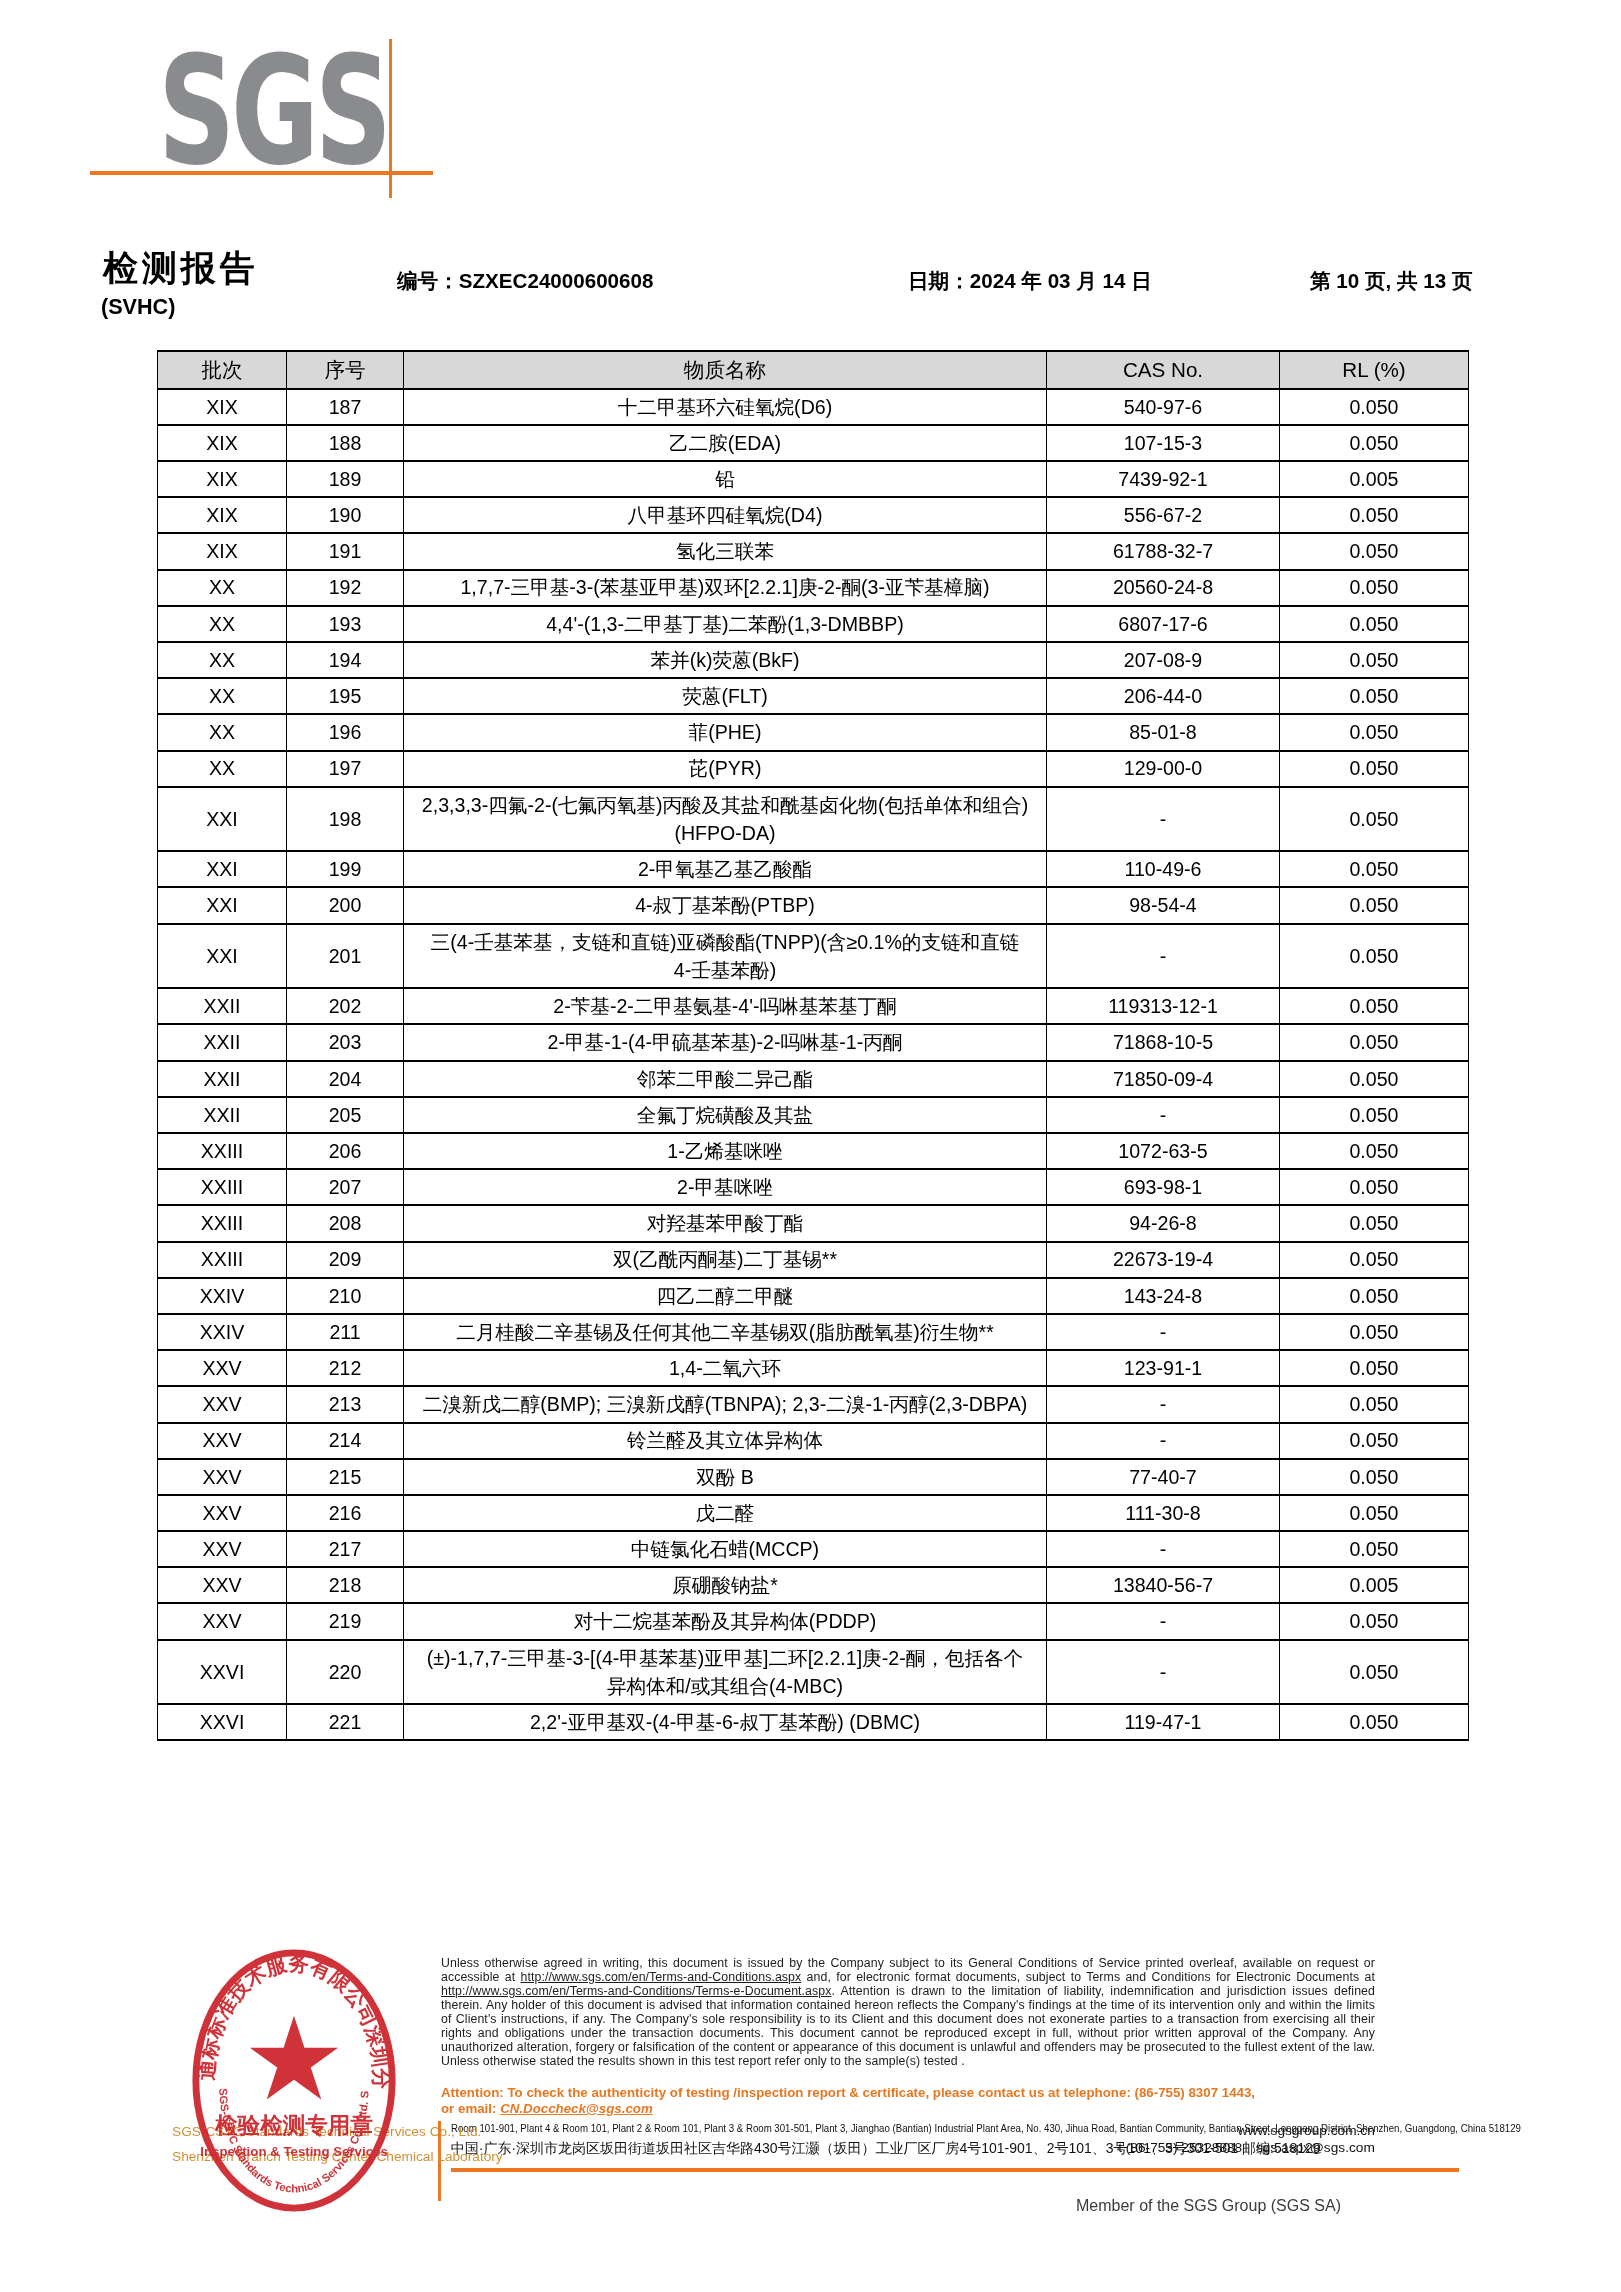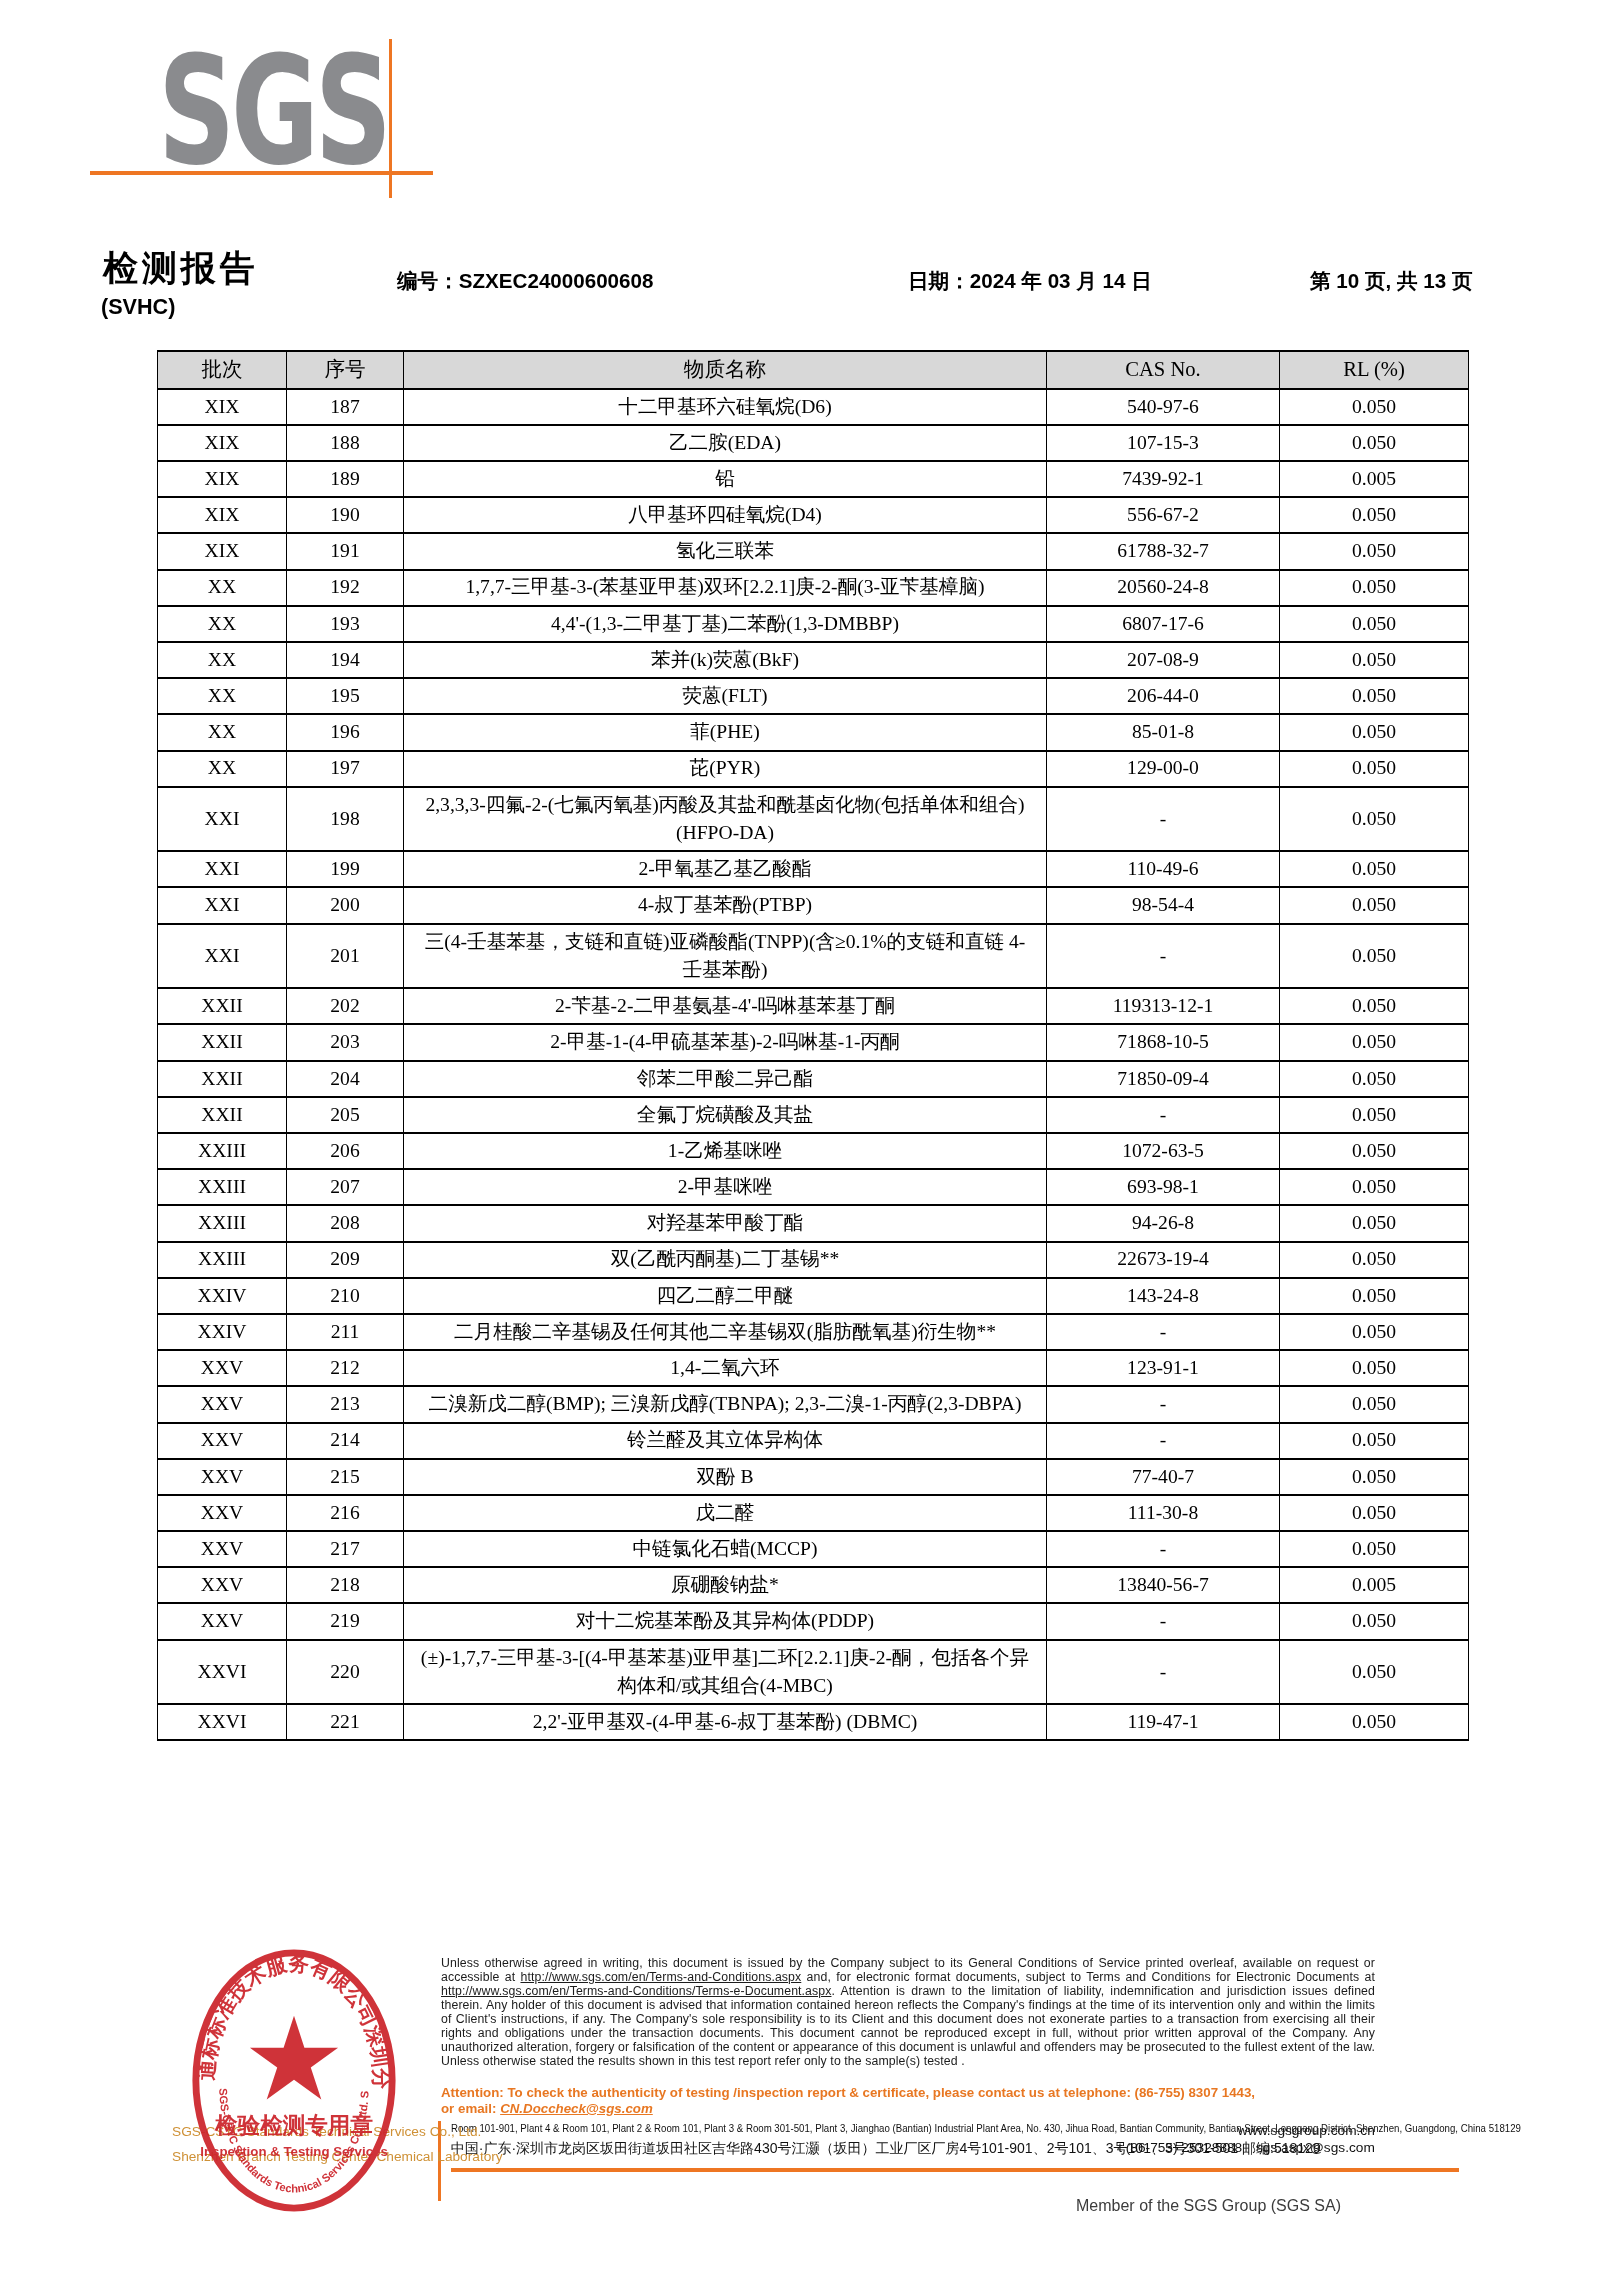--- a/index.html
+++ b/index.html
@@ -34,21 +34,20 @@
   .report-subtitle{position:absolute;left:101px;top:294px;font-size:21.6px;font-weight:bold;}
   .meta-line{position:absolute;top:267px;left:0;width:1380px;height:27.4px;font-size:20.6px;font-weight:700;}
   .meta-no{position:absolute;left:397px;white-space:nowrap;}
   .meta-date{position:absolute;left:900px;white-space:nowrap;margin-left:8px;}
   .meta-pages{position:absolute;left:1310px;white-space:nowrap;}
   
   table.svhc{
     position:absolute;left:157px;top:350px;width:1311px;
     border-collapse:collapse;table-layout:fixed;
     font-size:19.6px;
-    font-family:Liberation Serif, serif;
   }
   table.svhc th,table.svhc td{
     border-left:1px solid #000;border-right:1px solid #000;
     border-top:2.9px solid #000;border-bottom:2.9px solid #000;
     text-align:center;vertical-align:middle;
     padding:2.9px 3.9px;line-height:1.45;
   }
   table.svhc th{background:var(--table-header-bg);font-weight:normal;font-size:20.6px;height:35px;}
   table.svhc td.name{padding:2.9px 15.7px;}
   

